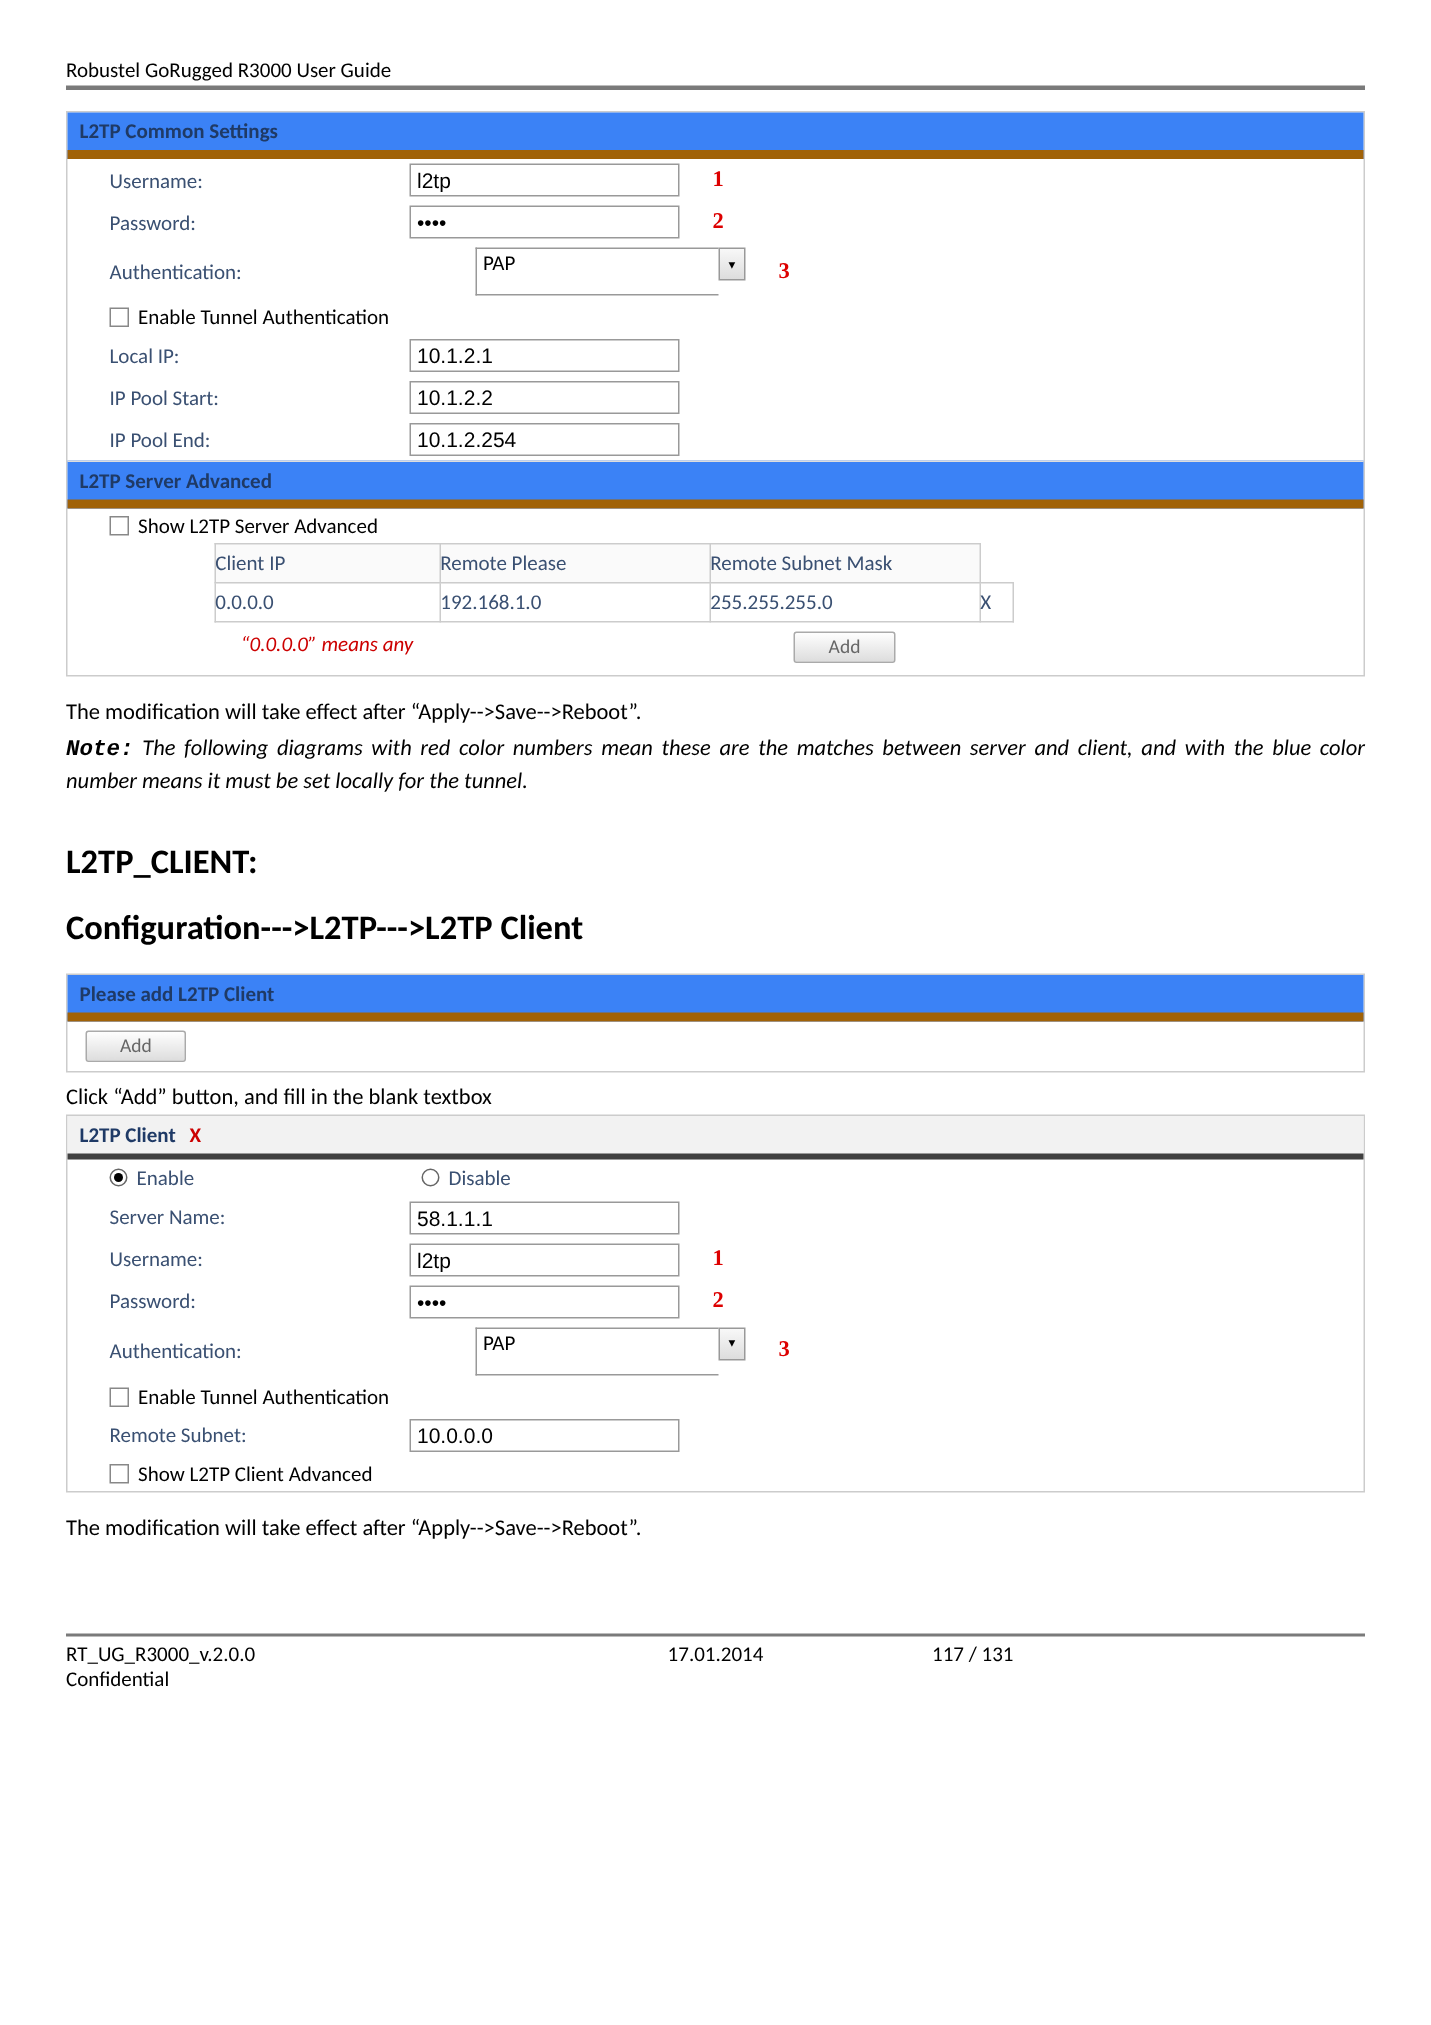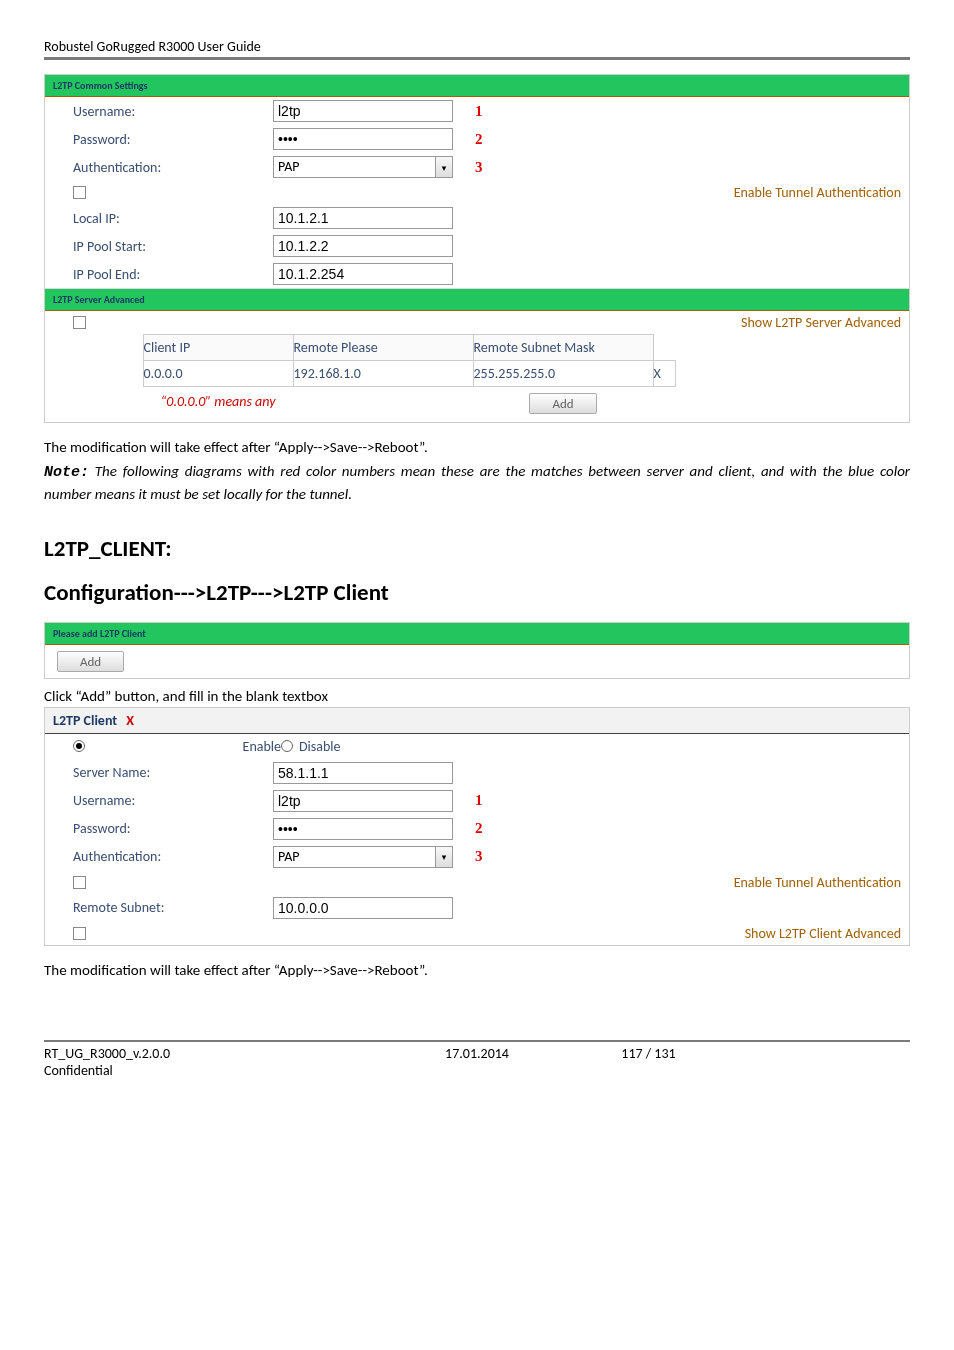--- a/index.html
+++ b/index.html
@@ -18,26 +18,26 @@
     .hr-bar-dark {
       height: 3px;
       background: #7a7a7a;
       margin-bottom: 14px;
     }
     .panel {
       border: 1px solid #ccc;
       margin-bottom: 8px;
     }
     .section-head {
-      background: #22c55e;
+      background: #3b82f6;
       font-weight: bold;
       color: #1f3a66;
       padding: 4px 8px;
-      border-bottom: 1px solid #a16207;
-      font-size: 10px;
+      border-bottom: 6px solid #a16207;
+      font-size: 14px;
     }
     .field-row {
       display: flex;
       align-items: center;
       padding: 3px 8px 3px 28px;
     }
     .field-label {
       width: 200px;
       color: #3a5072;
       font-size: 14px;
@@ -45,22 +45,23 @@
     .text-input {
       width: 180px;
       height: 22px;
       border: 1px solid #999;
       padding: 1px 4px;
       font-family: Arial, sans-serif;
       font-size: 14px;
     }
     .select-wrap {
       width: 180px;
-      height: 22px;
+      height: 32px;
       display: flex;
+      margin-left: 44px;
     }
     .select-val {
       flex: 1;
       border: 1px solid #999;
       border-right: none;
       padding: 1px 4px;
       background: #fff;
       font-size: 14px;
       line-height: 18px;
     }
@@ -76,22 +77,21 @@
       margin-left: 22px;
       font-family: 'Comic Sans MS', cursive;
       font-weight: bold;
       font-size: 15px;
     }
     .annot-red { color: #d00; }
     .checkbox-row {
       display: flex;
       align-items: center;
       padding: 3px 8px 3px 28px;
-      color: #a16207;
-      justify-content: space-between;
+      color: #000000;
     }
     .cb {
       width: 13px; height: 13px;
       border: 1px solid #888;
       margin-right: 6px;
       background: #fff;
     }
     .rt-wrap {
       padding: 0 8px 8px 8px;
     }
@@ -154,34 +154,33 @@
     .note-label { font-weight: bold; font-family: Liberation Mono, monospace; }
     .h-section {
       font-weight: bold;
       font-size: 23px;
       margin: 8px 0 16px 0;
     }
     .radio-row {
       display:flex; align-items:center;
       padding: 4px 8px 4px 28px;
       color:#3a5072;
-      text-align:right;
     }
     .radio {
       width:12px;height:12px;border:1px solid #666;border-radius:50%;
       margin-right:6px;display:inline-flex;align-items:center;justify-content:center;
     }
     .radio-dot { width:6px;height:6px;border-radius:50%;background:#000; }
     .radio-label { width: 190px; }
     .client-head {
       background: #f2f2f2;
       font-weight: bold;
       color: #1f3a66;
       padding: 4px 8px;
-      border-bottom: 1px solid #404040;
+      border-bottom: 4px solid #404040;
       font-size: 14px;
     }
     .client-x { color:#c00; margin-left:6px; }
     .footer {
       display:flex;
       font-size: 14px;
       margin-top: 2px;
     }
     .footer-left { flex:1; }
     .footer-center { flex:1; text-align:center; }

